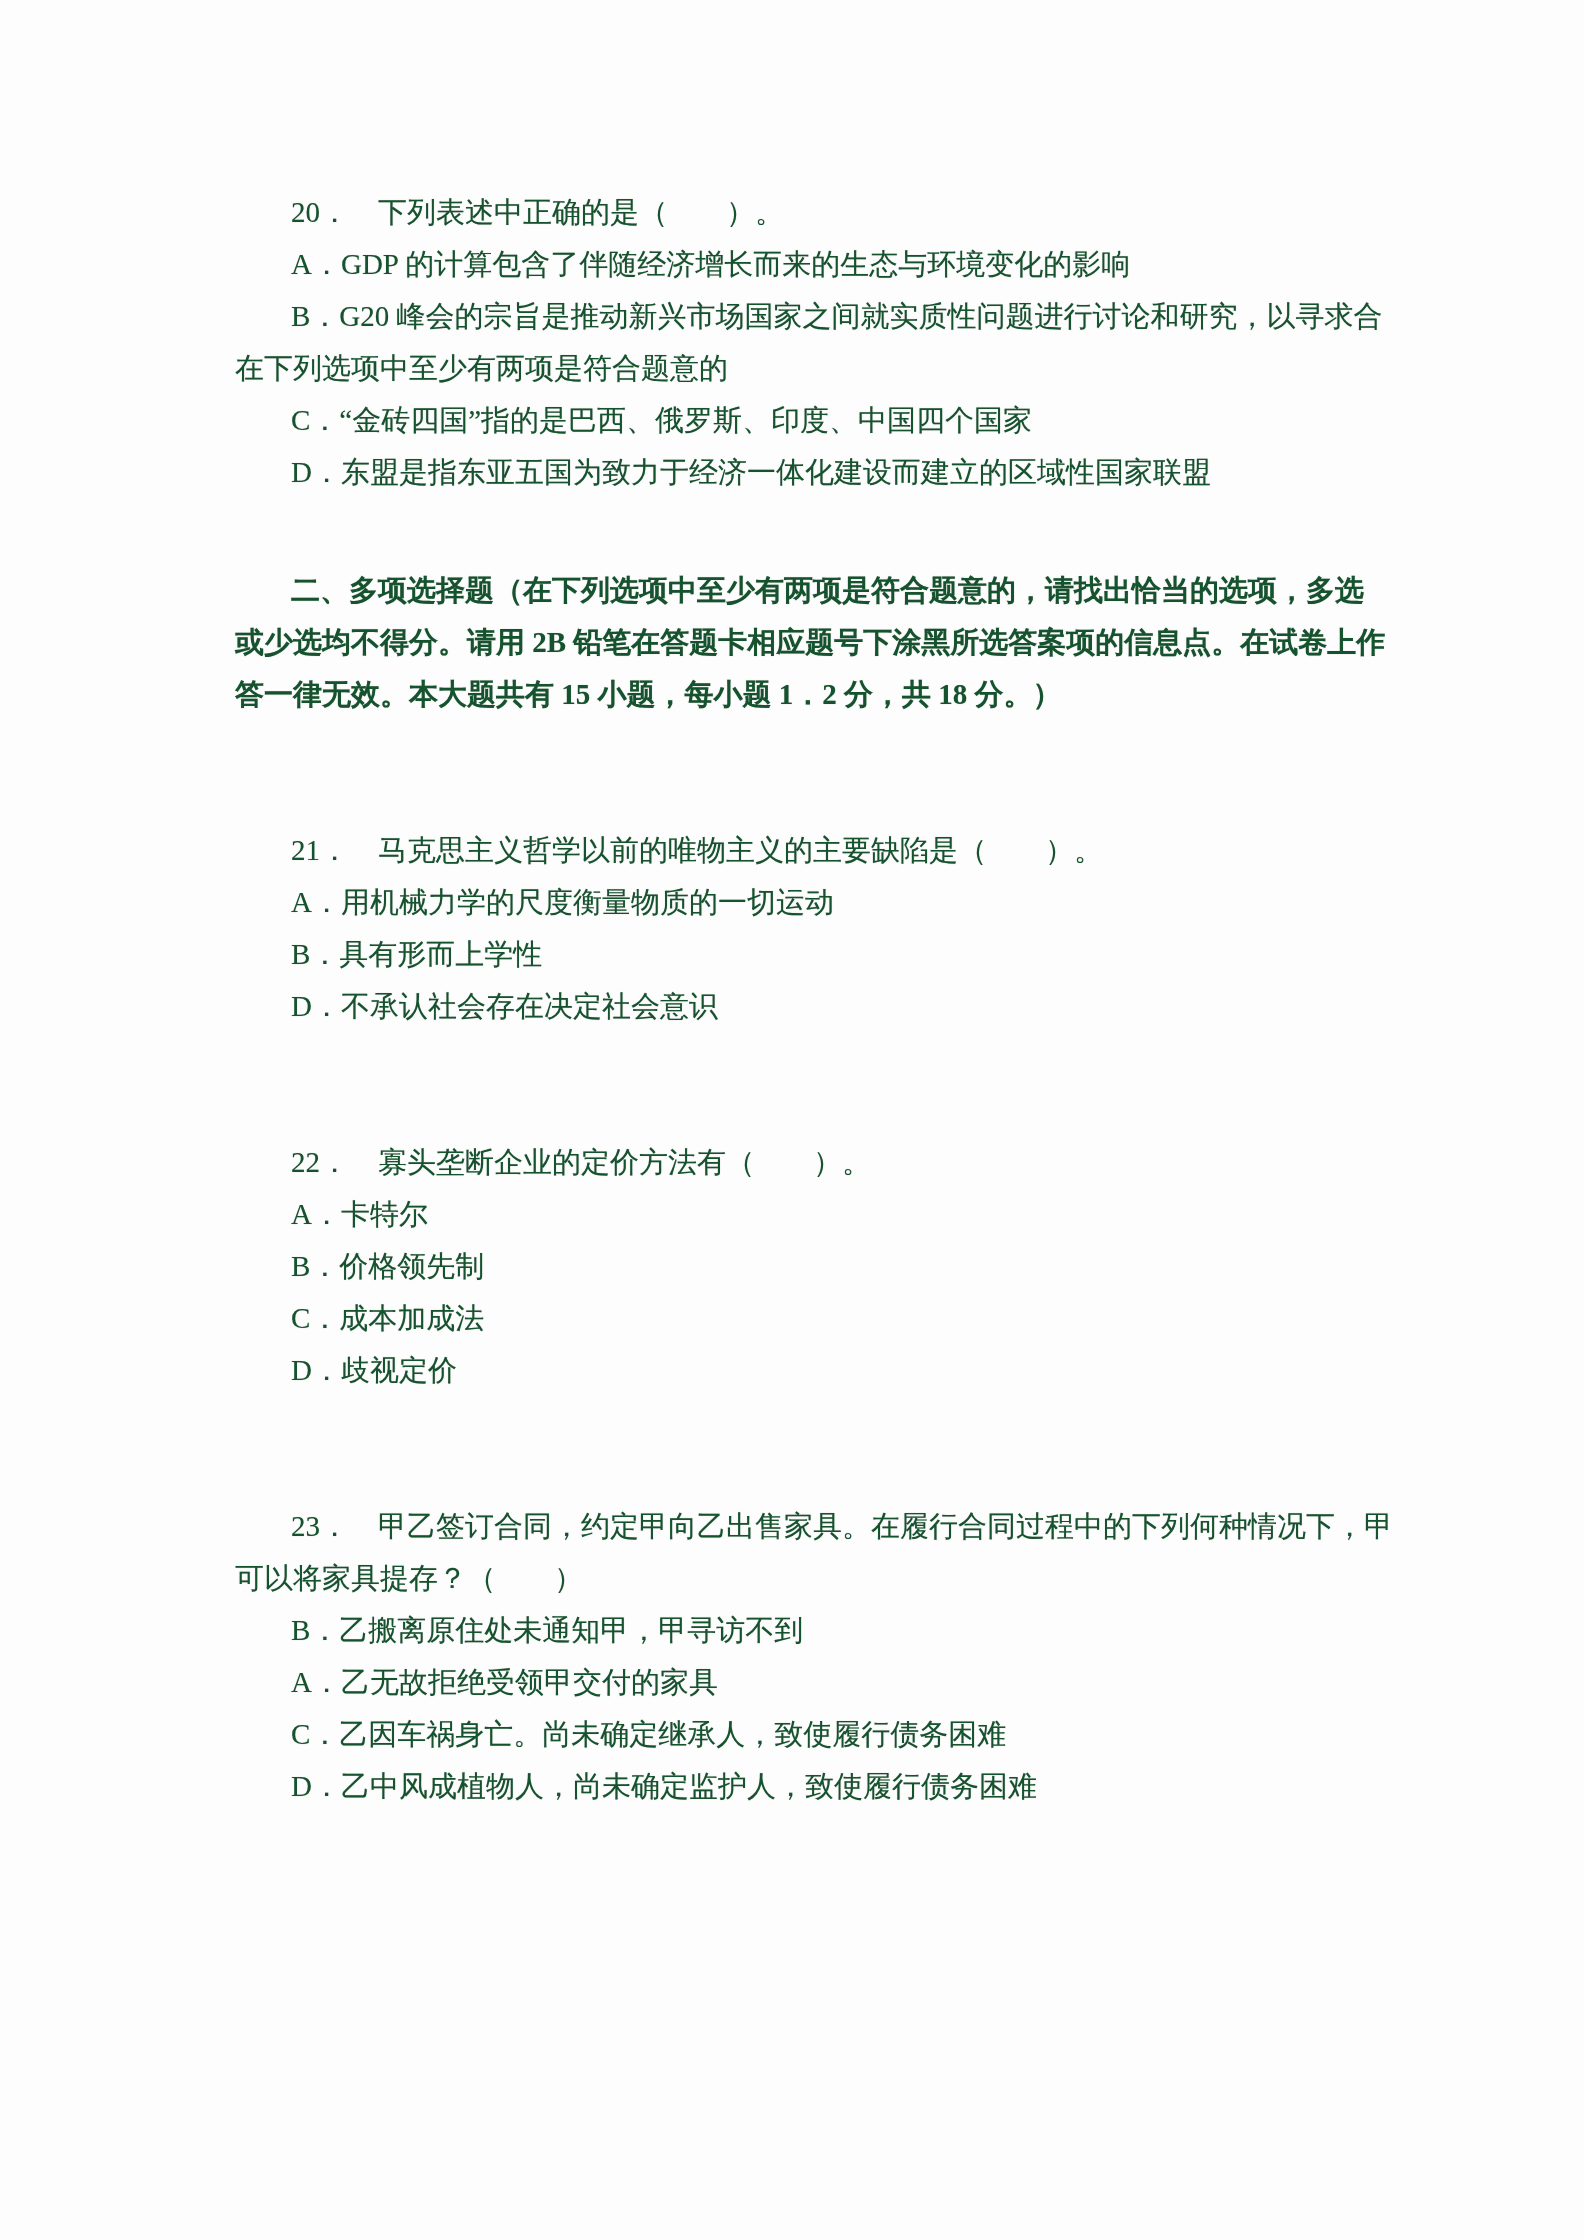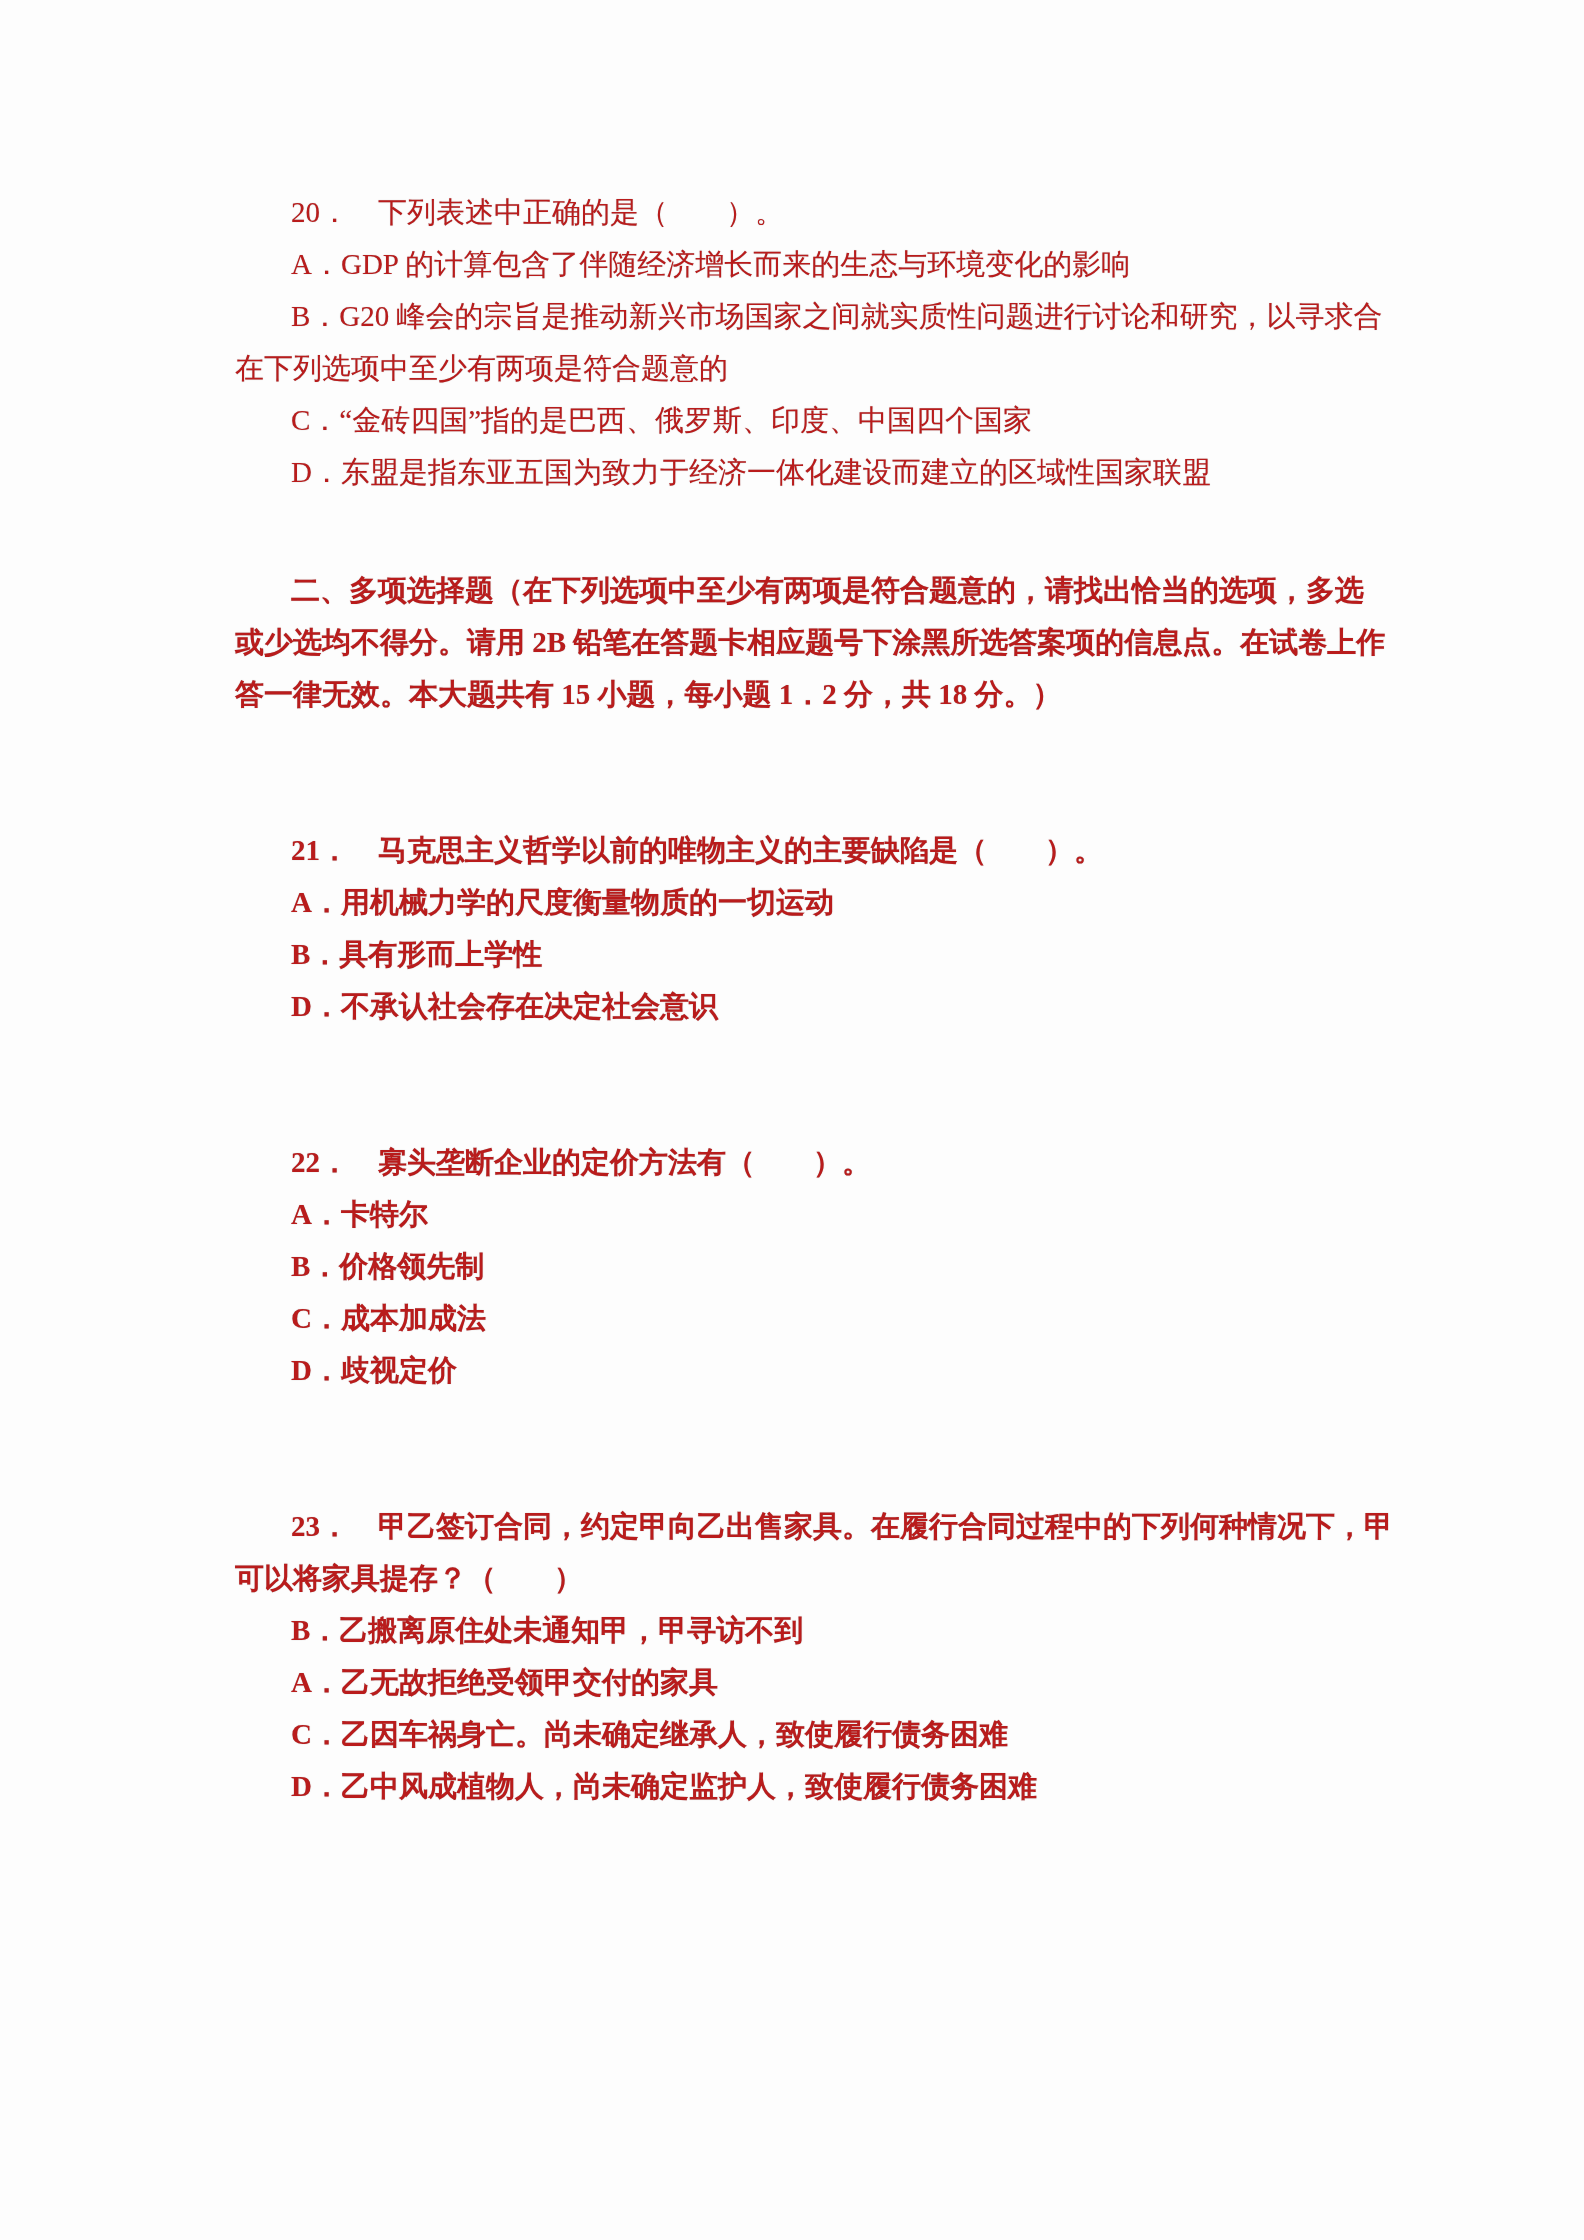--- a/index.html
+++ b/index.html
@@ -25,31 +25,31 @@
     line-height: 52px;
     color: #2f2f2f;
     text-shadow: 0 0 1px rgba(47,47,47,0.35);
   }
   .line {
     margin: 0;
     white-space: nowrap;
   }
   .first-line { padding-left: 56px; }
   .stem, .option { margin: 0; }
-  .question.gap { margin-top: 104px; font-weight: bold; }
+  .question.gap { margin-top: 104px; }
   .section-heading {
     margin-top: 66px;
     font-weight: bold;
   }
 </style>
 </head>
 <body>
 
 <div class="page" style="background: rgb(253, 253, 253);">
-  <main class="content" style="color: #b91c1c;">
+  <main class="content" style="color: #14532d;">
       <section class="question no-gap">
         <div class="stem">
           <p class="line first-line">20．　下列表述中正确的是（　　）。</p>
         </div>
         <div class="option">
           <p class="line first-line">A．GDP 的计算包含了伴随经济增长而来的生态与环境变化的影响</p>
         </div>
         <div class="option">
           <p class="line first-line">B．G20 峰会的宗旨是推动新兴市场国家之间就实质性问题进行讨论和研究，以寻求合</p>
           <p class="line">在下列选项中至少有两项是符合题意的</p>

